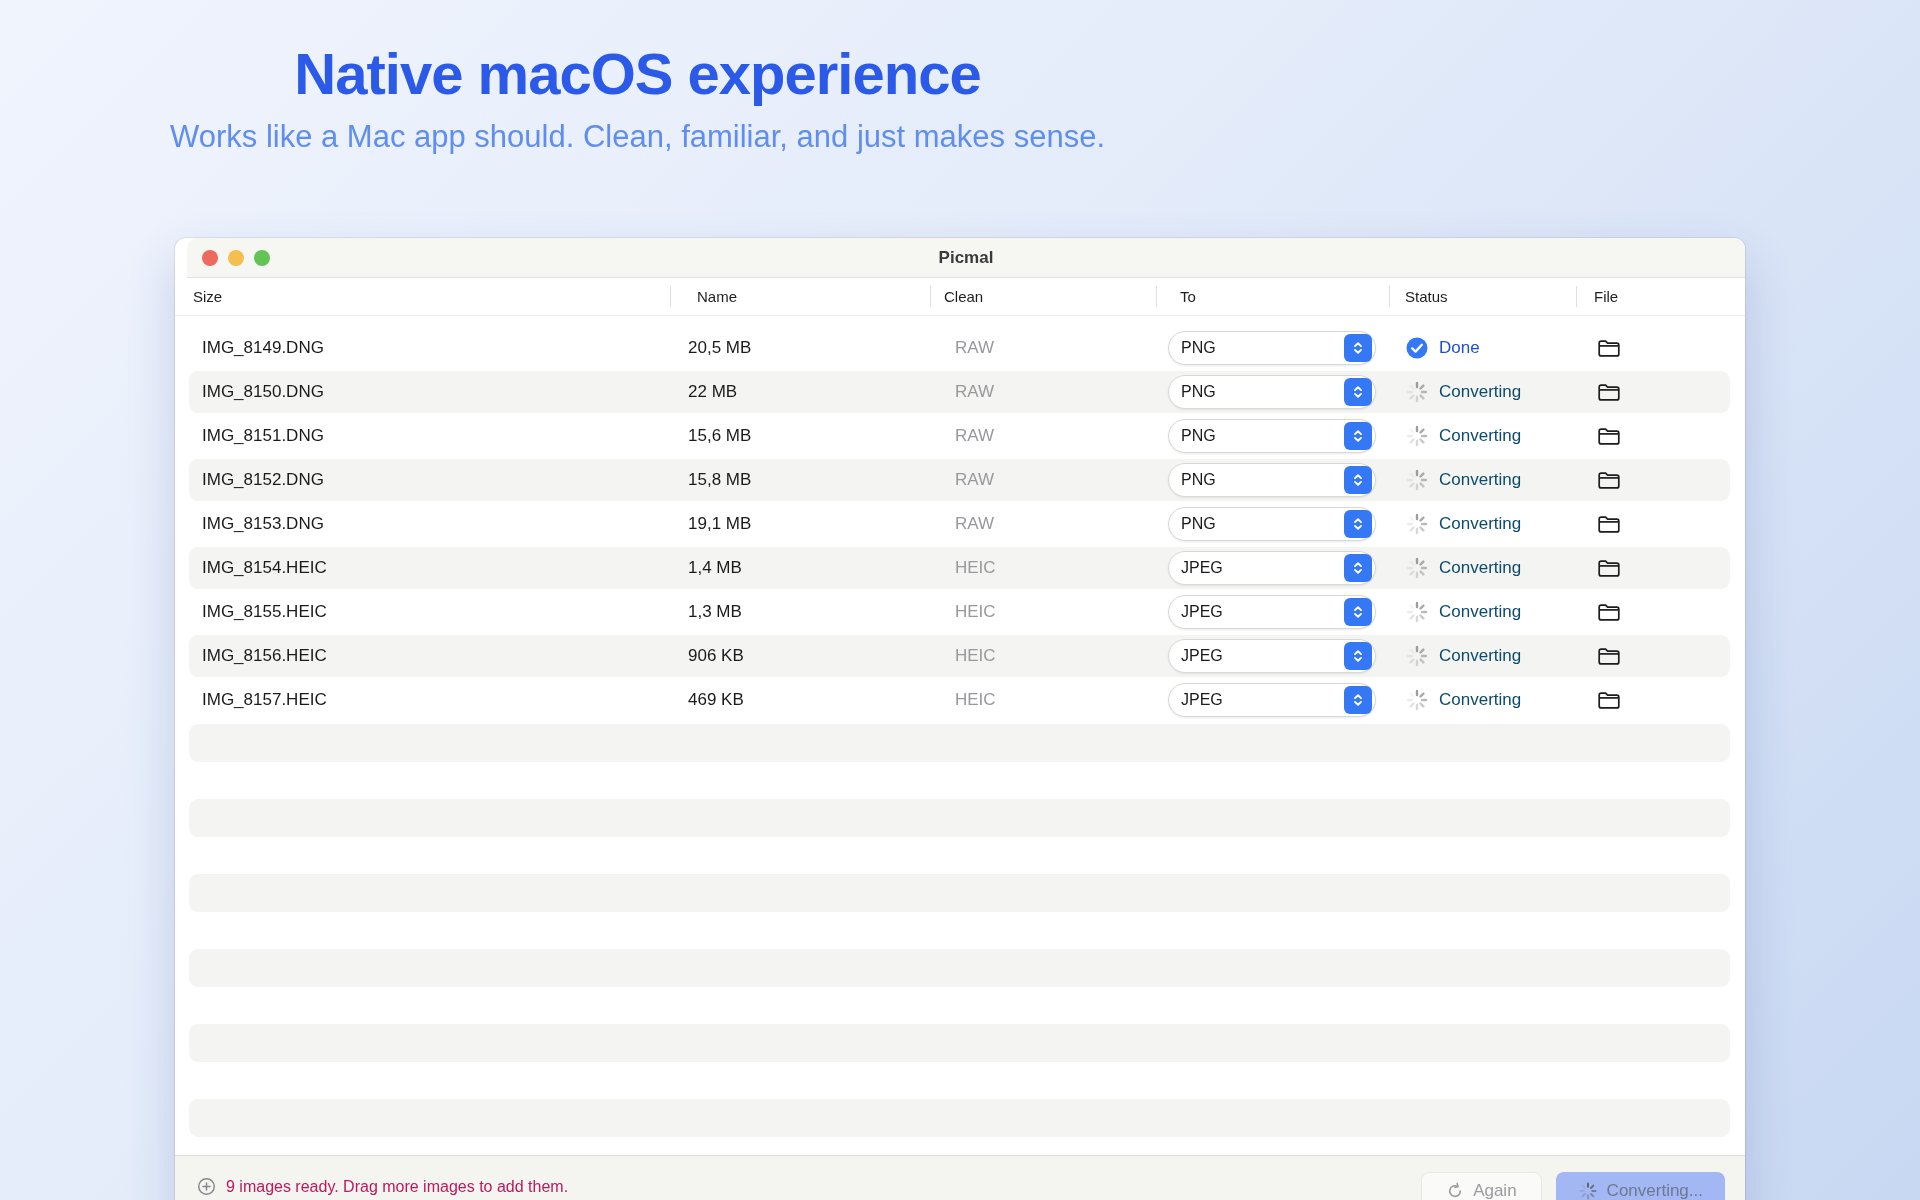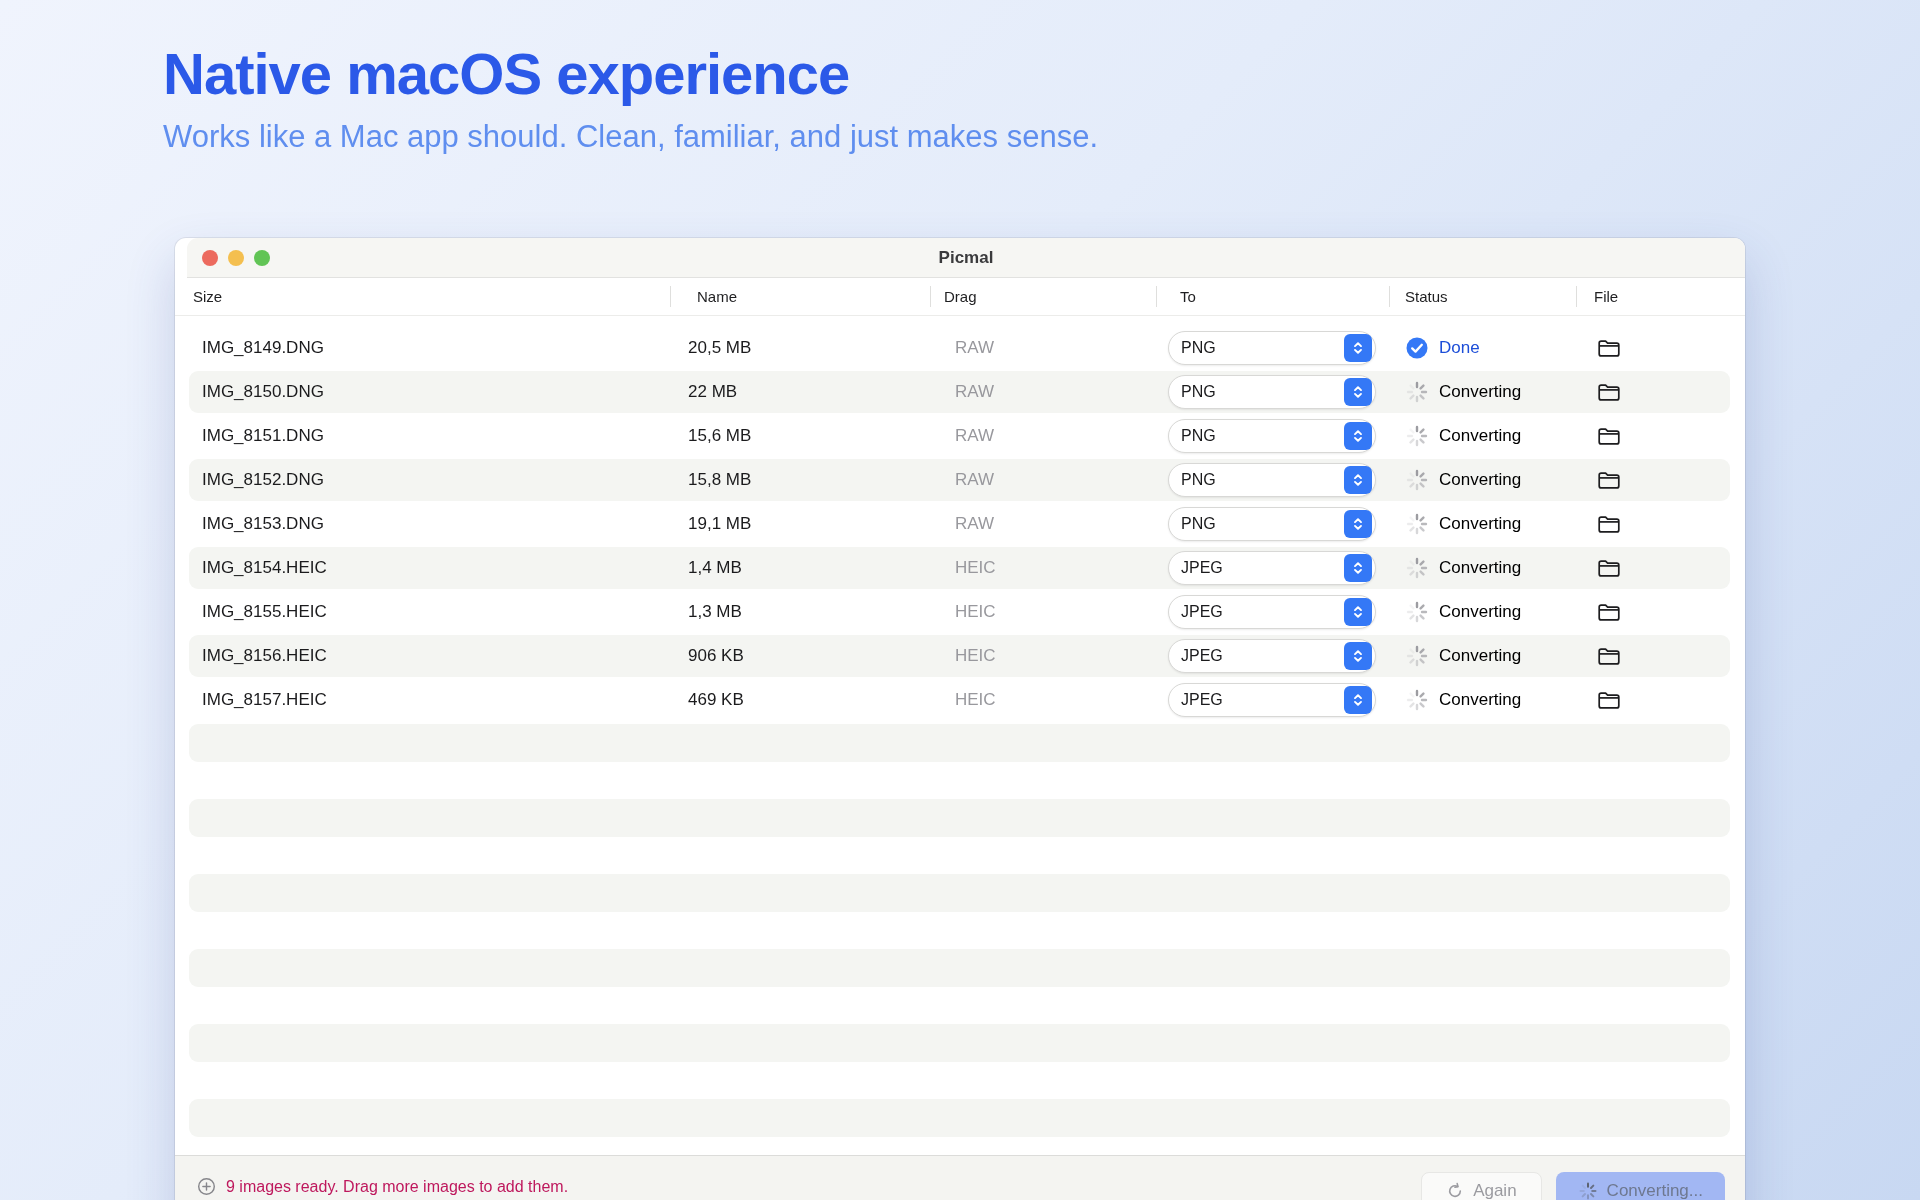--- a/index.html
+++ b/index.html
@@ -4,21 +4,21 @@
 <style>
   * { margin:0; padding:0; box-sizing:border-box; }
   html,body { width:1920px; height:1200px; overflow:hidden; }
   body {
     font-family: "Liberation Sans", "DejaVu Sans", sans-serif;
     background: linear-gradient(135deg, #F0F4FD 0%, #E4ECFA 42%, #C8D8F2 100%);
     position: relative;
   }
 
   
-  .hero { position:absolute; left:163px; top:44px; }
+  .hero { position:absolute; left:170px; top:44px;text-align:center; }
   .hero h1 {
     font-size:58px; line-height:1.05; font-weight:800; letter-spacing:-1px;
     color:#2B59E8;
   }
   .hero p { margin-top:14px; font-size:31px; font-weight:400; color:#5F8EEF; }
 
   
   .window {
     position:absolute; left:175px; top:238px; width:1570px; height:1004px;
     background:#FFFFFF; border-radius:11px 11px 0 0;
@@ -71,21 +71,21 @@
     display:flex; align-items:center; justify-content:space-between;
     padding:0 3px 0 12px; cursor:default;
   }
   .popup .value { font-size:16px; color:#1B1B1D; }
   .stepper {
     width:28px; height:28px; border-radius:6px; background:#3478F6;
     display:flex; align-items:center; justify-content:center;
   }
   .status-text { font-size:17px; }
   .status-done .status-text { color:#1d4ed8; }
-  .status-converting .status-text { color:#000000; }
+  .status-converting .status-text { color:#0c4a6e; }
   .icon-24 { width:24px; height:24px; display:block; }
   .folder-btn { background:none; border:none; padding:0; display:flex; cursor:default; }
 
   .empty-rows { }
   .bar {
     height:38px; margin:0 15px 37px 14px;
     background:#F4F5F2; border-radius:9px;
   }
   .bar:first-child { margin-top:2px; }
 
@@ -126,21 +126,21 @@
       <span class="light" style="background:#EC6A5E"></span>
       <span class="light" style="background:#F4BF4F"></span>
       <span class="light" style="background:#61C455"></span>
     </div>
     <div class="win-title">Picmal</div>
   </div>
 
   <div class="thead grid-cols">
     <div class="hcell hc-size">Size</div>
     <div class="hcell hc-name">Name</div>
-    <div class="hcell hc-from">Drag</div>
+    <div class="hcell hc-from">Clean</div>
     <div class="hcell hc-to">To</div>
     <div class="hcell hc-status">Status</div>
     <div class="hcell hc-file">File</div>
   </div>
 
   <div class="rows" id="rows">
       <div class="row grid-cols status-done">
     <div class="c-name">
           <span>IMG_8149.DNG</span>
         </div>

